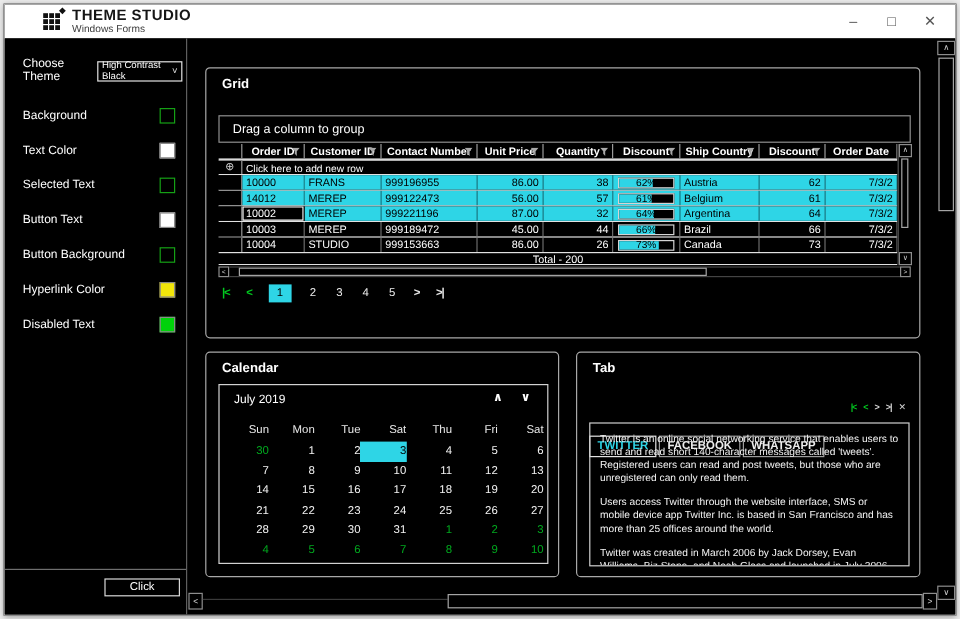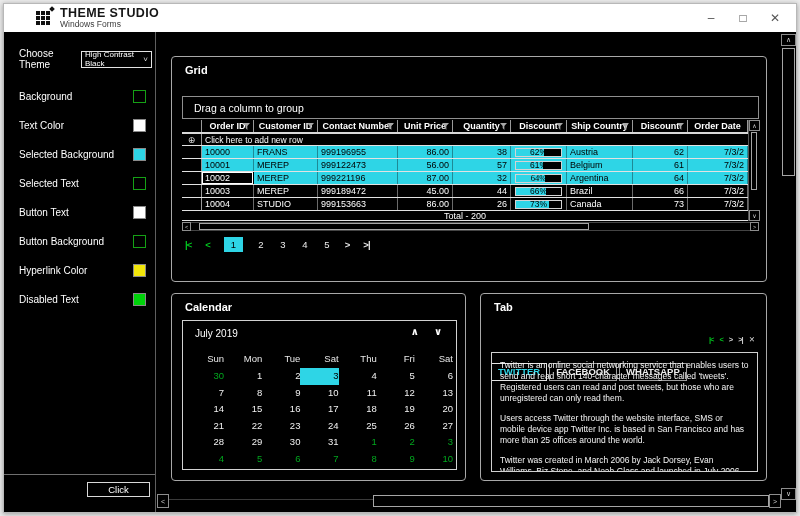--- a/index.html
+++ b/index.html
@@ -165,24 +165,20 @@
       <div class="swatches" id="swatch-rows">
           <div class="swrow">
             <span class="lbl">Background</span>
             <span class="sw" style="background: rgb(0, 0, 0); border-color: rgb(21, 160, 21);"></span>
           </div>
           <div class="swrow">
             <span class="lbl">Text Color</span>
             <span class="sw" style="background: rgb(255, 255, 255); border-color: rgb(138, 138, 138);"></span>
           </div>
           <div class="swrow">
-            <span class="lbl">Selected Background</span>
-            <span class="sw" style="background: rgb(46, 213, 230); border-color: rgb(138, 138, 138);"></span>
-          </div>
-          <div class="swrow">
             <span class="lbl">Selected Text</span>
             <span class="sw" style="background: rgb(0, 0, 0); border-color: rgb(21, 160, 21);"></span>
           </div>
           <div class="swrow">
             <span class="lbl">Button Text</span>
             <span class="sw" style="background: rgb(255, 255, 255); border-color: rgb(138, 138, 138);"></span>
           </div>
           <div class="swrow">
             <span class="lbl">Button Background</span>
             <span class="sw" style="background: rgb(0, 0, 0); border-color: rgb(21, 160, 21);"></span>
@@ -263,21 +259,21 @@
                   <span class="fill" style="width: 62%;"></span>
                   <span class="pl">62%</span>
                 </span>
               </div>
               <div class="cell al" style="width: 66px; flex: 0 0 auto;">Austria</div>
               <div class="cell ar" style="width: 55px; flex: 0 0 auto;">62</div>
               <div class="cell ar" style="width: 60px; flex: 0 0 auto;">7/3/2</div>
             </div>
             <div class="gridrow rsel">
               <div class="cell ind ac" style="width: 20px; flex: 0 0 auto;"></div>
-              <div class="cell al" style="width: 52px; flex: 0 0 auto;">10001</div>
+              <div class="cell al" style="width: 52px; flex: 0 0 auto;">14012</div>
               <div class="cell al" style="width: 64px; flex: 0 0 auto;">MEREP</div>
               <div class="cell al" style="width: 80px; flex: 0 0 auto;">999122473</div>
               <div class="cell ar" style="width: 55px; flex: 0 0 auto;">56.00</div>
               <div class="cell ar" style="width: 58px; flex: 0 0 auto;">57</div>
               <div class="cell ac" style="width: 56px; flex: 0 0 auto;">
                 <span class="bar">
                   <span class="fill" style="width: 61%;"></span>
                   <span class="pl">61%</span>
                 </span>
               </div>
@@ -285,21 +281,21 @@
               <div class="cell ar" style="width: 55px; flex: 0 0 auto;">61</div>
               <div class="cell ar" style="width: 60px; flex: 0 0 auto;">7/3/2</div>
             </div>
             <div class="gridrow rsel">
               <div class="cell ind ac" style="width: 20px; flex: 0 0 auto;"></div>
               <div class="cell al active" style="width: 52px; flex: 0 0 auto;">10002</div>
               <div class="cell al" style="width: 64px; flex: 0 0 auto;">MEREP</div>
               <div class="cell al" style="width: 80px; flex: 0 0 auto;">999221196</div>
               <div class="cell ar" style="width: 55px; flex: 0 0 auto;">87.00</div>
               <div class="cell ar" style="width: 58px; flex: 0 0 auto;">32</div>
-              <div class="cell ac" style="width: 56px; flex: 0 0 auto; font-family: Liberation Serif, serif;">
+              <div class="cell ac" style="width: 56px; flex: 0 0 auto;">
                 <span class="bar">
                   <span class="fill" style="width: 64%;"></span>
                   <span class="pl">64%</span>
                 </span>
               </div>
               <div class="cell al" style="width: 66px; flex: 0 0 auto;">Argentina</div>
               <div class="cell ar" style="width: 55px; flex: 0 0 auto;">64</div>
               <div class="cell ar" style="width: 60px; flex: 0 0 auto;">7/3/2</div>
             </div>
             <div class="gridrow">

